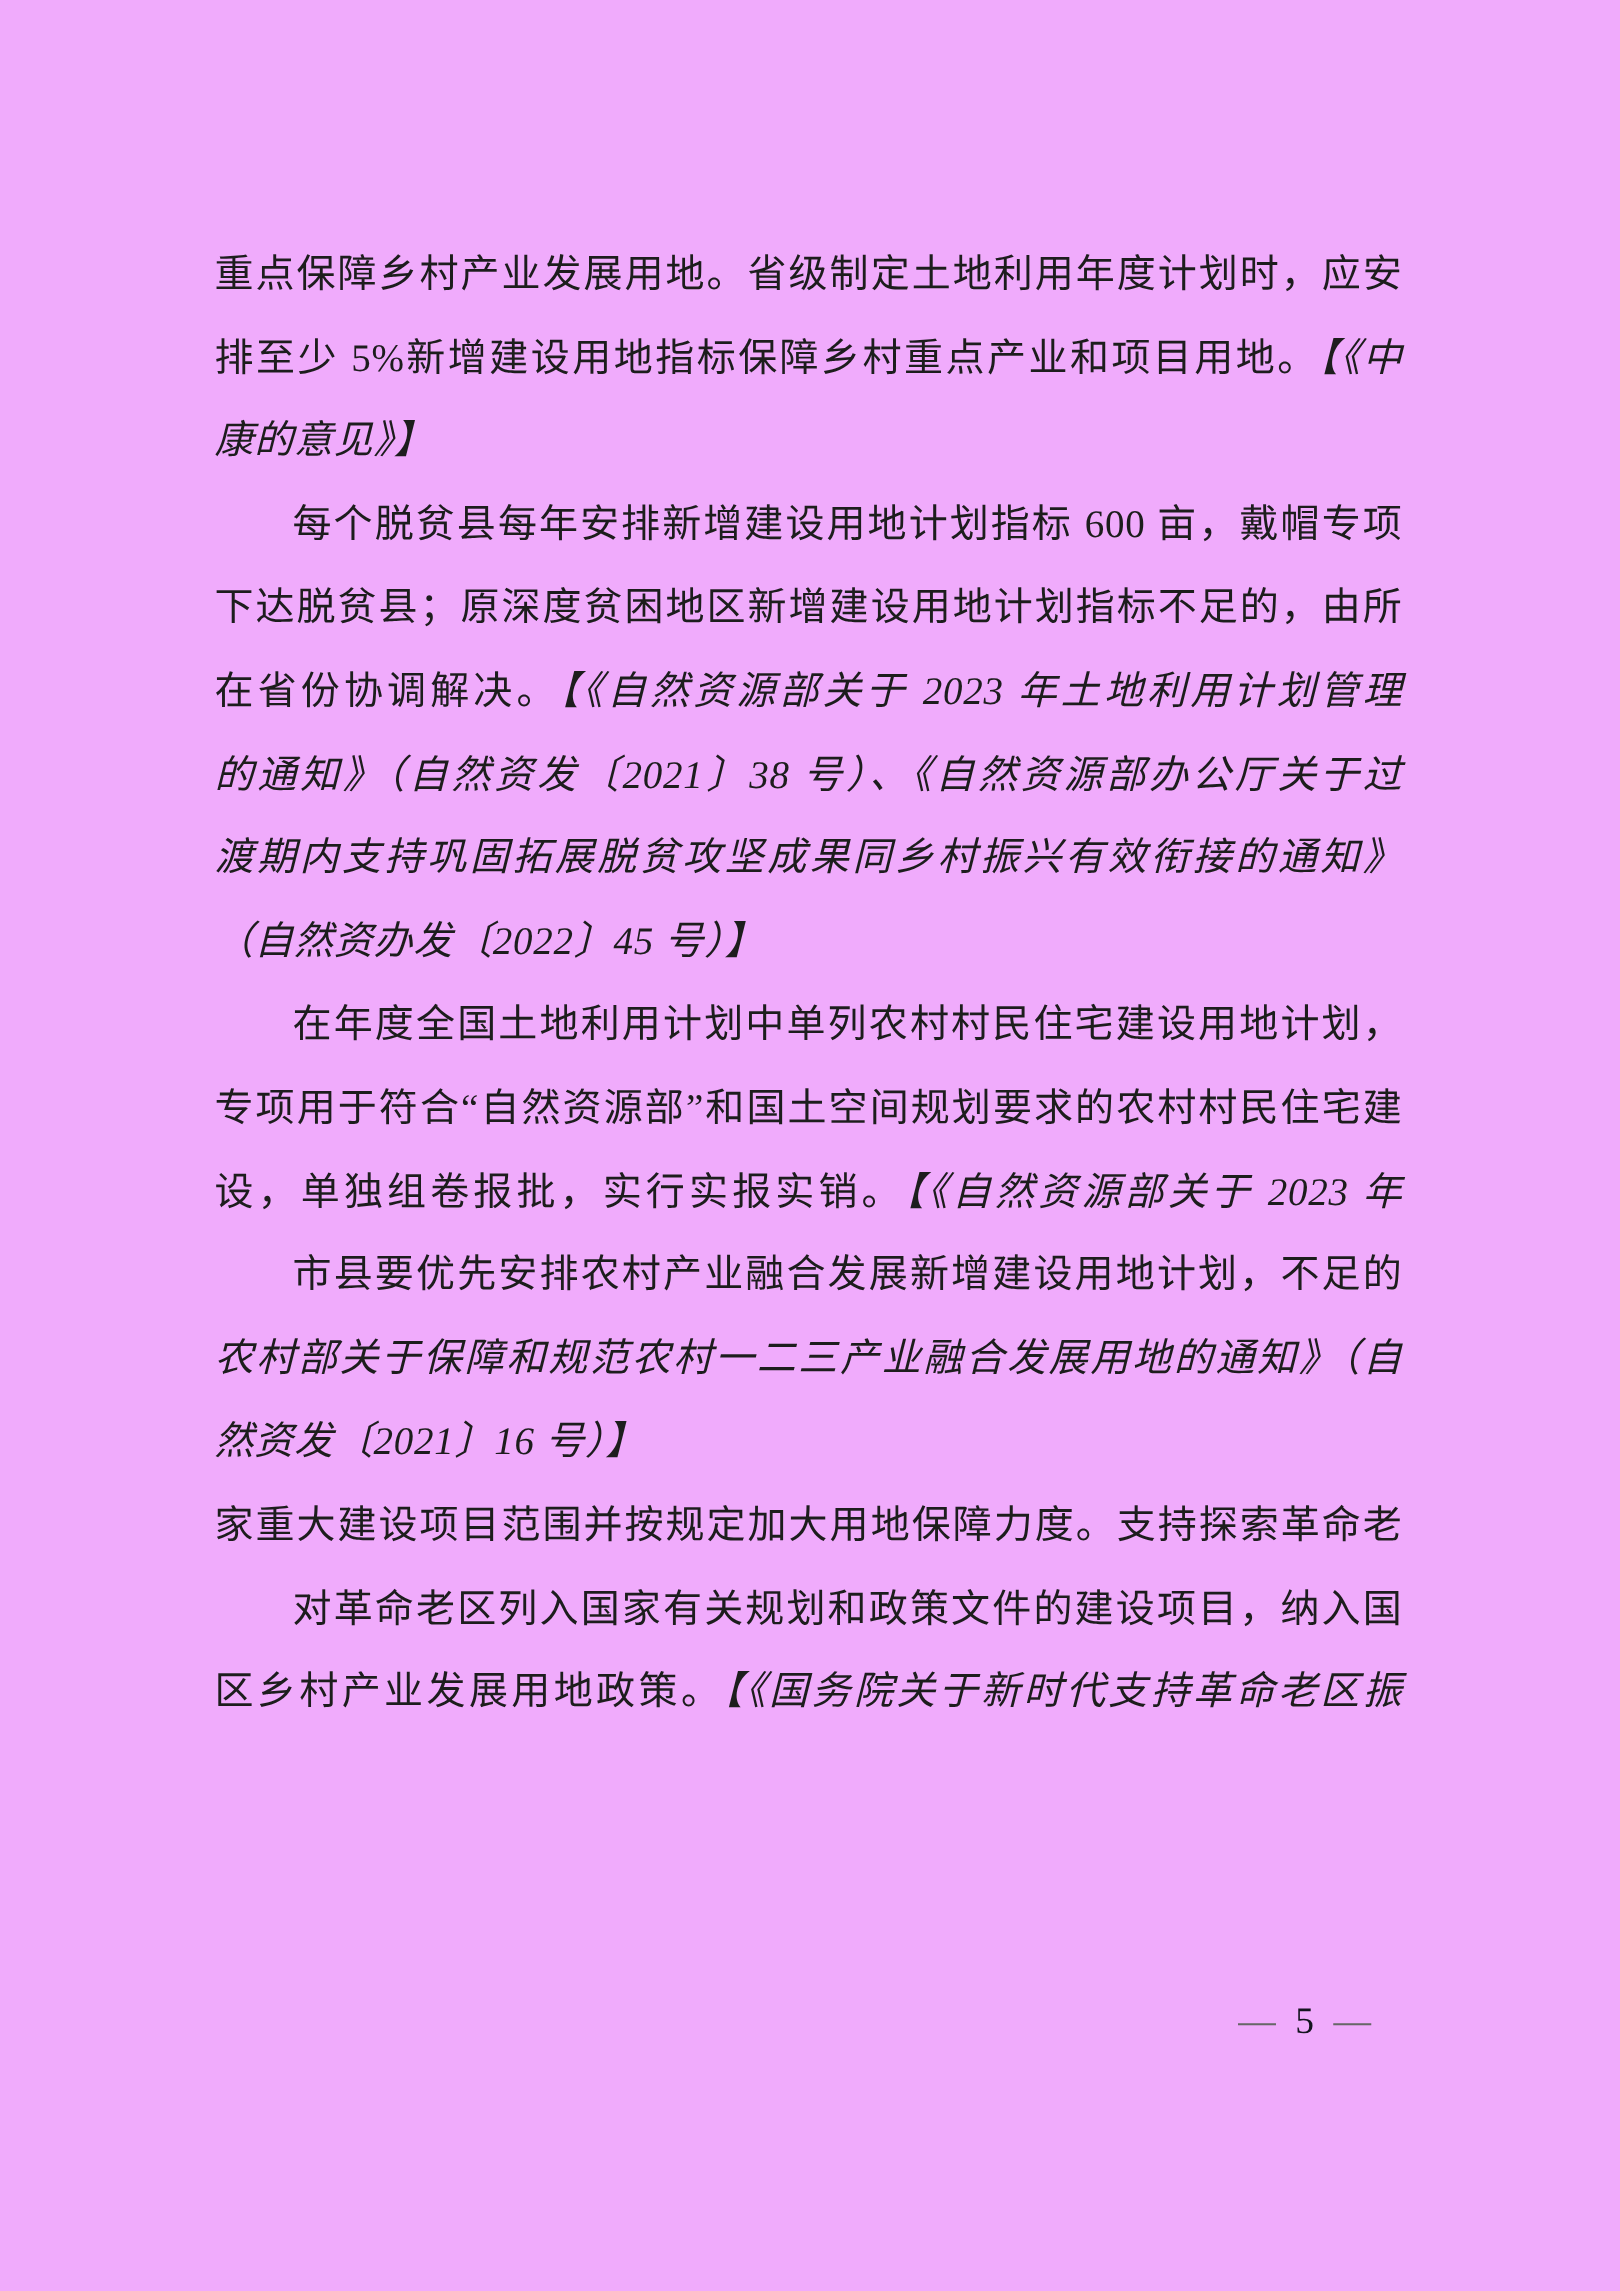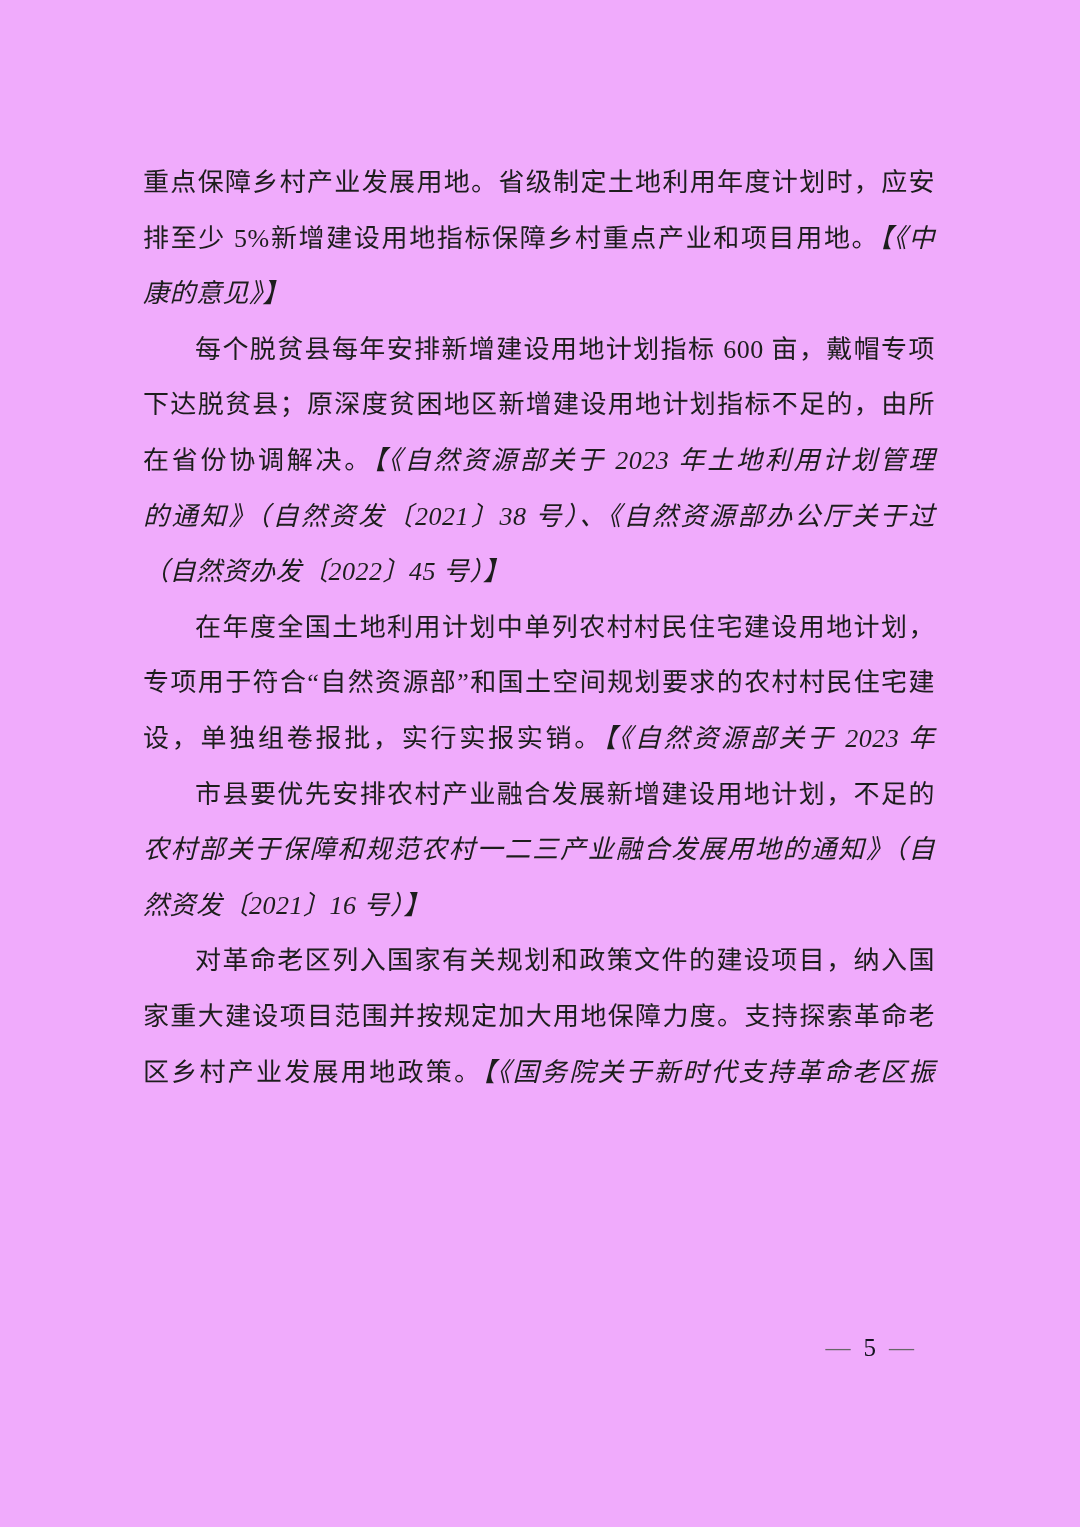--- a/index.html
+++ b/index.html
@@ -68,29 +68,30 @@
 
   <div class="text-block">
 
   <div class="line"><span class="seg-body">重点保障乡村产业发展用地。省级制定土地利用年度计划时，应安</span></div>
       <div class="line"><span class="seg-body">排至少 5%新增建设用地指标保障乡村重点产业和项目用地。</span><span class="seg-cite">【《中</span></div>
       <div class="line last"><span class="seg-cite">康的意见》】</span></div>
       <div class="line indent"><span class="seg-body">每个脱贫县每年安排新增建设用地计划指标 600 亩，戴帽专项</span></div>
       <div class="line"><span class="seg-body">下达脱贫县；原深度贫困地区新增建设用地计划指标不足的，由所</span></div>
       <div class="line"><span class="seg-body">在省份协调解决。</span><span class="seg-cite">【《自然资源部关于 2023 年土地利用计划管理</span></div>
       <div class="line"><span class="seg-cite">的通知》（自然资发〔2021〕38 号）、《自然资源部办公厅关于过</span></div>
+      <div class="line"><span class="seg-cite">渡期内支持巩固拓展脱贫攻坚成果同乡村振兴有效衔接的通知》</span></div>
       <div class="line last"><span class="seg-cite">（自然资办发〔2022〕45 号）】</span></div>
       <div class="line indent"><span class="seg-body">在年度全国土地利用计划中单列农村村民住宅建设用地计划，</span></div>
       <div class="line"><span class="seg-body">专项用于符合“自然资源部”和国土空间规划要求的农村村民住宅建</span></div>
       <div class="line"><span class="seg-body">设，单独组卷报批，实行实报实销。</span><span class="seg-cite">【《自然资源部关于 2023 年</span></div>
       <div class="line indent"><span class="seg-body">市县要优先安排农村产业融合发展新增建设用地计划，不足的</span></div>
       <div class="line"><span class="seg-cite">农村部关于保障和规范农村一二三产业融合发展用地的通知》（自</span></div>
       <div class="line last"><span class="seg-cite">然资发〔2021〕16 号）】</span></div>
+      <div class="line"><span class="seg-body">家重大建设项目范围并按规定加大用地保障力度。支持探索革命老</span></div>
       <div class="line indent"><span class="seg-body">对革命老区列入国家有关规划和政策文件的建设项目，纳入国</span></div>
-      <div class="line"><span class="seg-body">家重大建设项目范围并按规定加大用地保障力度。支持探索革命老</span></div>
       <div class="line"><span class="seg-body">区乡村产业发展用地政策。</span><span class="seg-cite">【《国务院关于新时代支持革命老区振</span></div>
     </div>
 
   <div class="footer">
     <span class="dash">—</span>
     <span class="num">5</span>
     <span class="dash">—</span>
   </div>
 
 </div>

